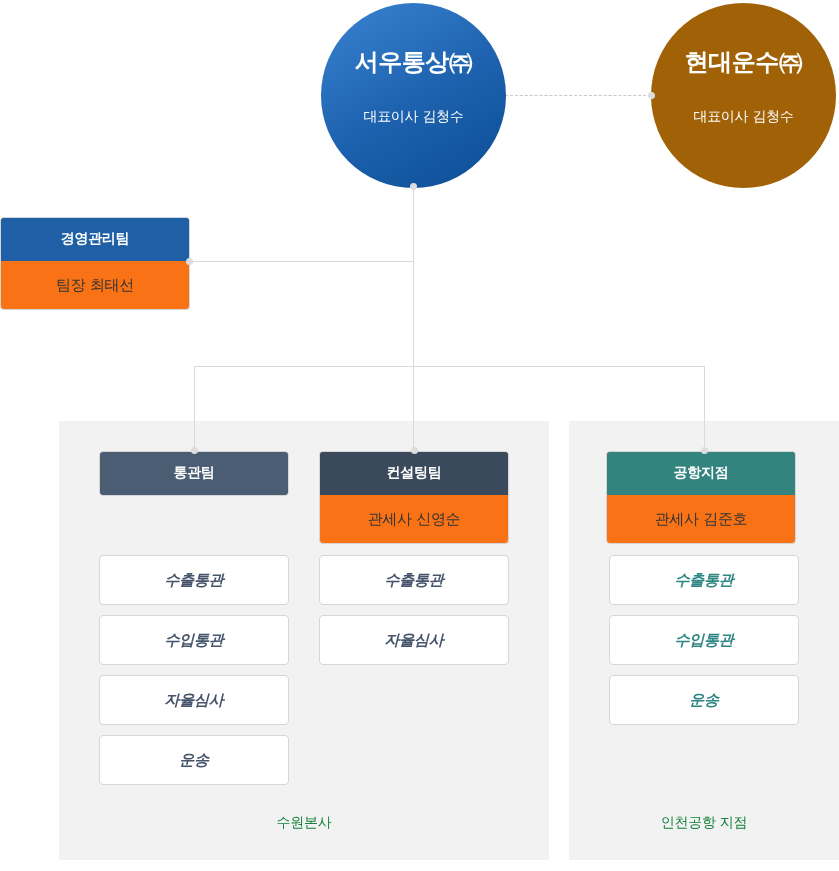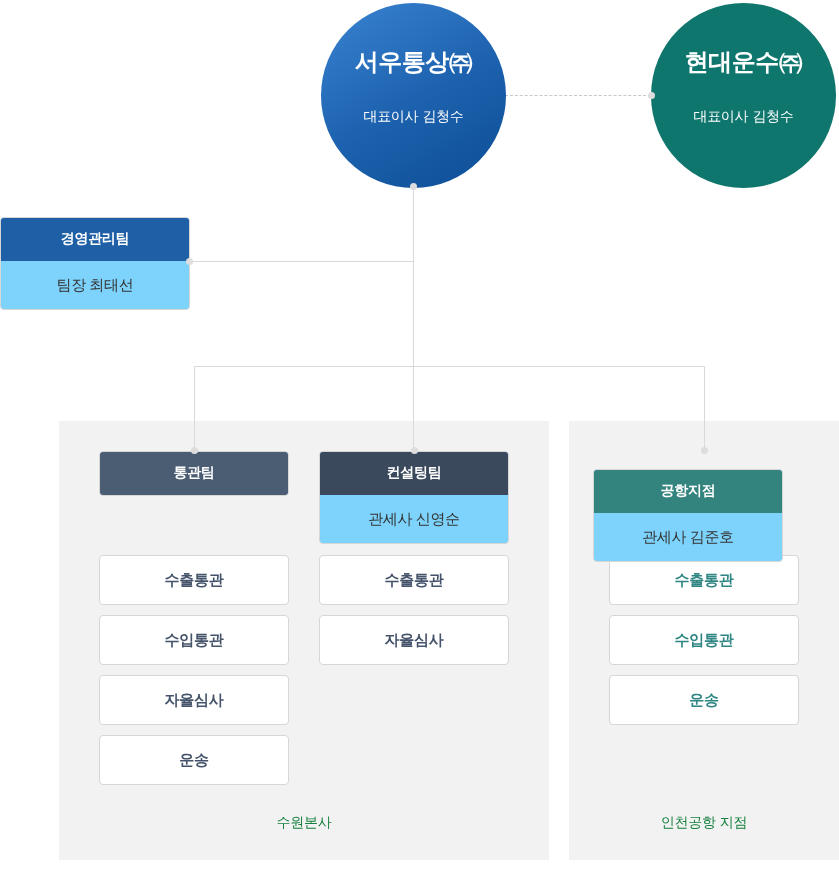--- a/index.html
+++ b/index.html
@@ -7,44 +7,44 @@
   body { position: relative; font-family: "DejaVu Sans", "Liberation Sans", sans-serif; }
 
   .circle {
     position: absolute; width: 185px; height: 185px; border-radius: 50%;
     display: flex; flex-direction: column; align-items: center; justify-content: center;
     color: #ffffff; text-align: center;
   }
   .circle .ctitle { font-size: 24px; font-weight: bold; letter-spacing: -0.5px; margin-top: -20px; }
   .circle .csub { font-size: 14px; margin-top: 30px; letter-spacing: -0.3px; }
   #circle-seowoo { left: 321px; top: 3px; background: linear-gradient(150deg, #3a84d2 0%, #1e63b0 50%, #0c4d94 100%); }
-  #circle-hyundai { left: 651px; top: 3px; background: #0f766e; }
+  #circle-hyundai { left: 651px; top: 3px; background: #a16207; }
 
   .line-h { position: absolute; height: 1px; background: #d9d9d9; }
   .line-v { position: absolute; width: 1px; background: #d9d9d9; }
   .line-dash { position: absolute; height: 0; border-top: 1px dashed #c8c8c8; }
   .dot { position: absolute; width: 7px; height: 7px; border-radius: 50%; background: #dddddd; z-index: 3; }
 
   .panel { position: absolute; background: #f2f2f2; }
   .panel-label { position: absolute; font-size: 14px; color: #15803d; text-align: center; letter-spacing: -0.3px; }
 
   .team {
     position: absolute; width: 190px; border: 1px solid #d6d6d6; border-radius: 4px;
-    background: #7dd3fc; overflow: hidden; z-index: 2; font-family: Liberation Serif, serif;
+    background: #f97316; overflow: hidden; z-index: 2;
   }
   .team .thead { height: 44px; display: flex; align-items: center; justify-content: center;
     color: #ffffff; font-size: 14px; font-weight: bold; letter-spacing: -0.3px; margin: -1px -1px 0 -1px; }
   .team .tbody { height: 48px; display: flex; align-items: center; justify-content: center;
     color: #333333; font-size: 15px; letter-spacing: -0.3px; }
 
   .item {
     position: absolute; width: 190px; height: 50px; background: #ffffff;
     border: 1px solid #d6d6d6; border-radius: 4px;
     display: flex; align-items: center; justify-content: center;
-    font-size: 15px; font-weight: bold; letter-spacing: -0.3px; cursor: pointer;
+    font-size: 15px; font-weight: bold; letter-spacing: -0.3px; cursor: pointer; font-style: italic;
   }
   .item.navy { color: #45546b; }
   .item.teal { color: #2f8683; }
 </style>
 </head>
 <body>
 
 <div class="panel" style="left:59px; top:421px; width:490px; height:439px;"></div>
 <div class="panel" style="left:569px; top:421px; width:270px; height:439px;"></div>
 
@@ -86,21 +86,21 @@
 <div class="item navy" style="left:99px; top:675px;">자율심사</div>
 <div class="item navy" style="left:99px; top:735px;">운송</div>
 
 <div class="team" style="left:319px; top:451px;">
   <div class="thead" style="background:#3a4a5c;">컨설팅팀</div>
   <div class="tbody">관세사 신영순</div>
 </div>
 <div class="item navy" style="left:319px; top:555px;">수출통관</div>
 <div class="item navy" style="left:319px; top:615px;">자율심사</div>
 
-<div class="team" style="left:593px; top:451px;margin-top:18px;">
+<div class="team" style="left:606px; top:451px;">
   <div class="thead" style="background:#33837f;">공항지점</div>
   <div class="tbody">관세사 김준호</div>
 </div>
 <div class="item teal" style="left:609px; top:555px;">수출통관</div>
 <div class="item teal" style="left:609px; top:615px;">수입통관</div>
 <div class="item teal" style="left:609px; top:675px;">운송</div>
 
 <div class="panel-label" style="left:59px; top:814px; width:490px;">수원본사</div>
 <div class="panel-label" style="left:569px; top:814px; width:270px;">인천공항 지점</div>
 

